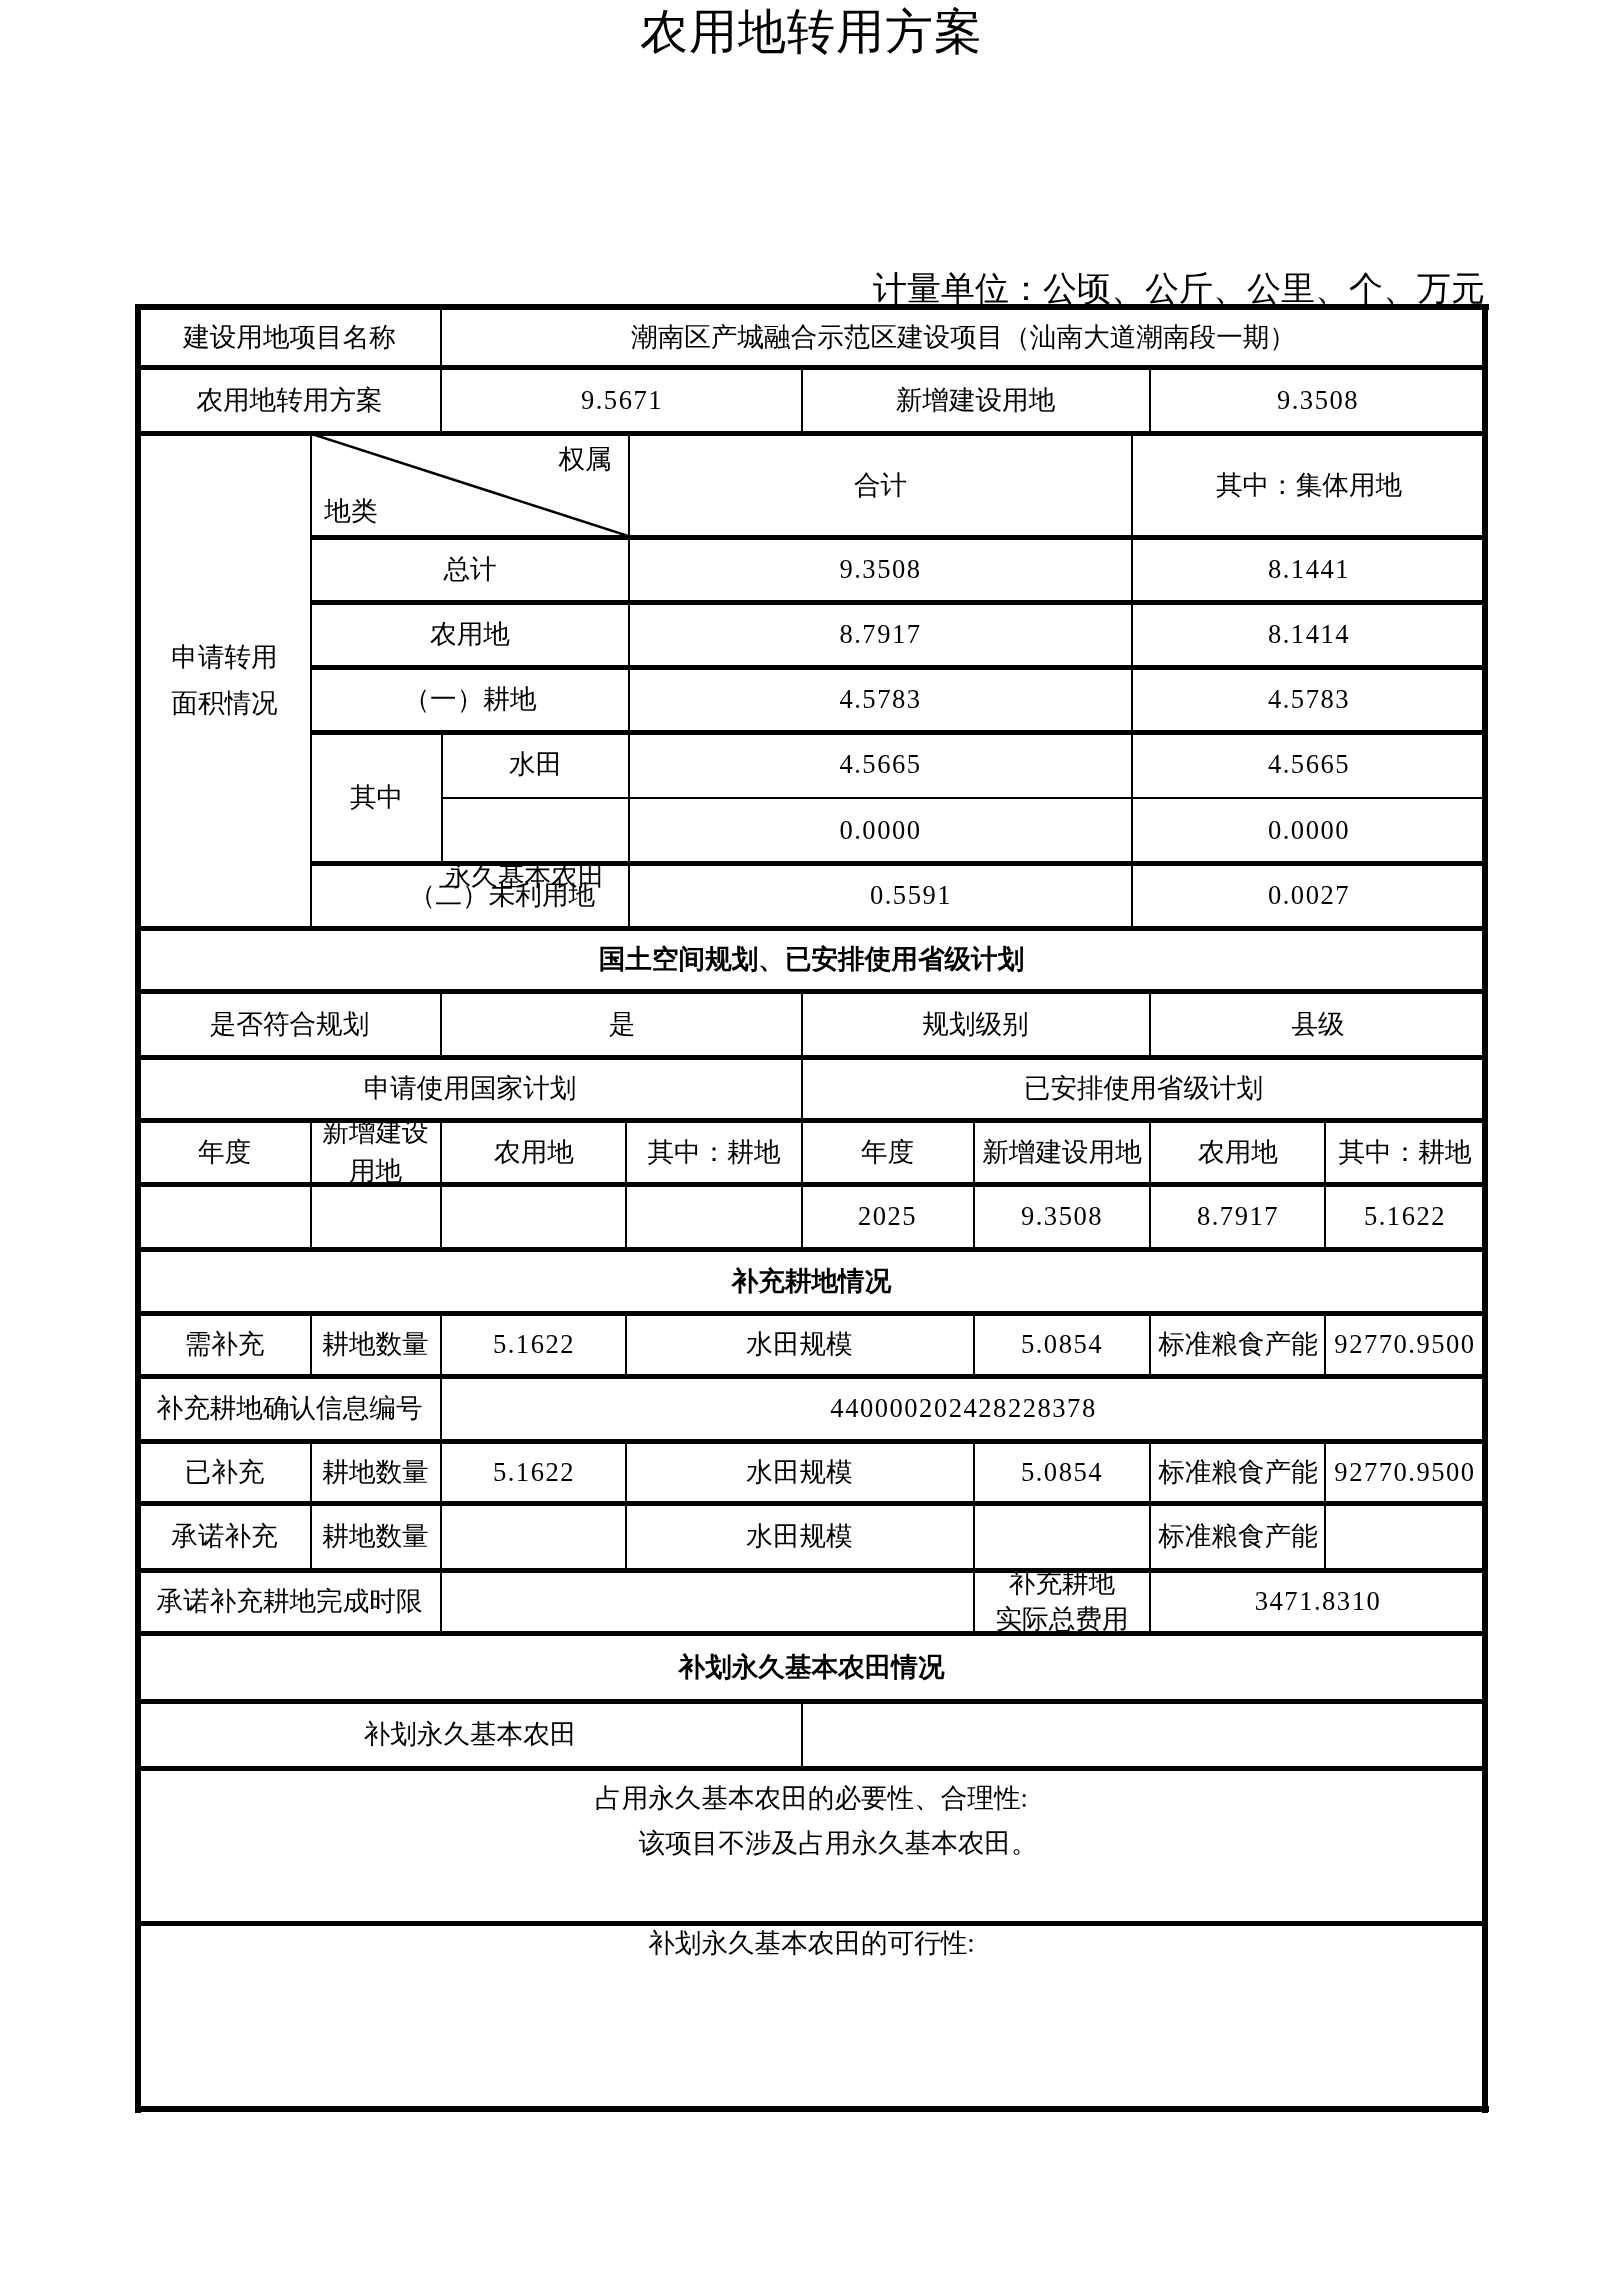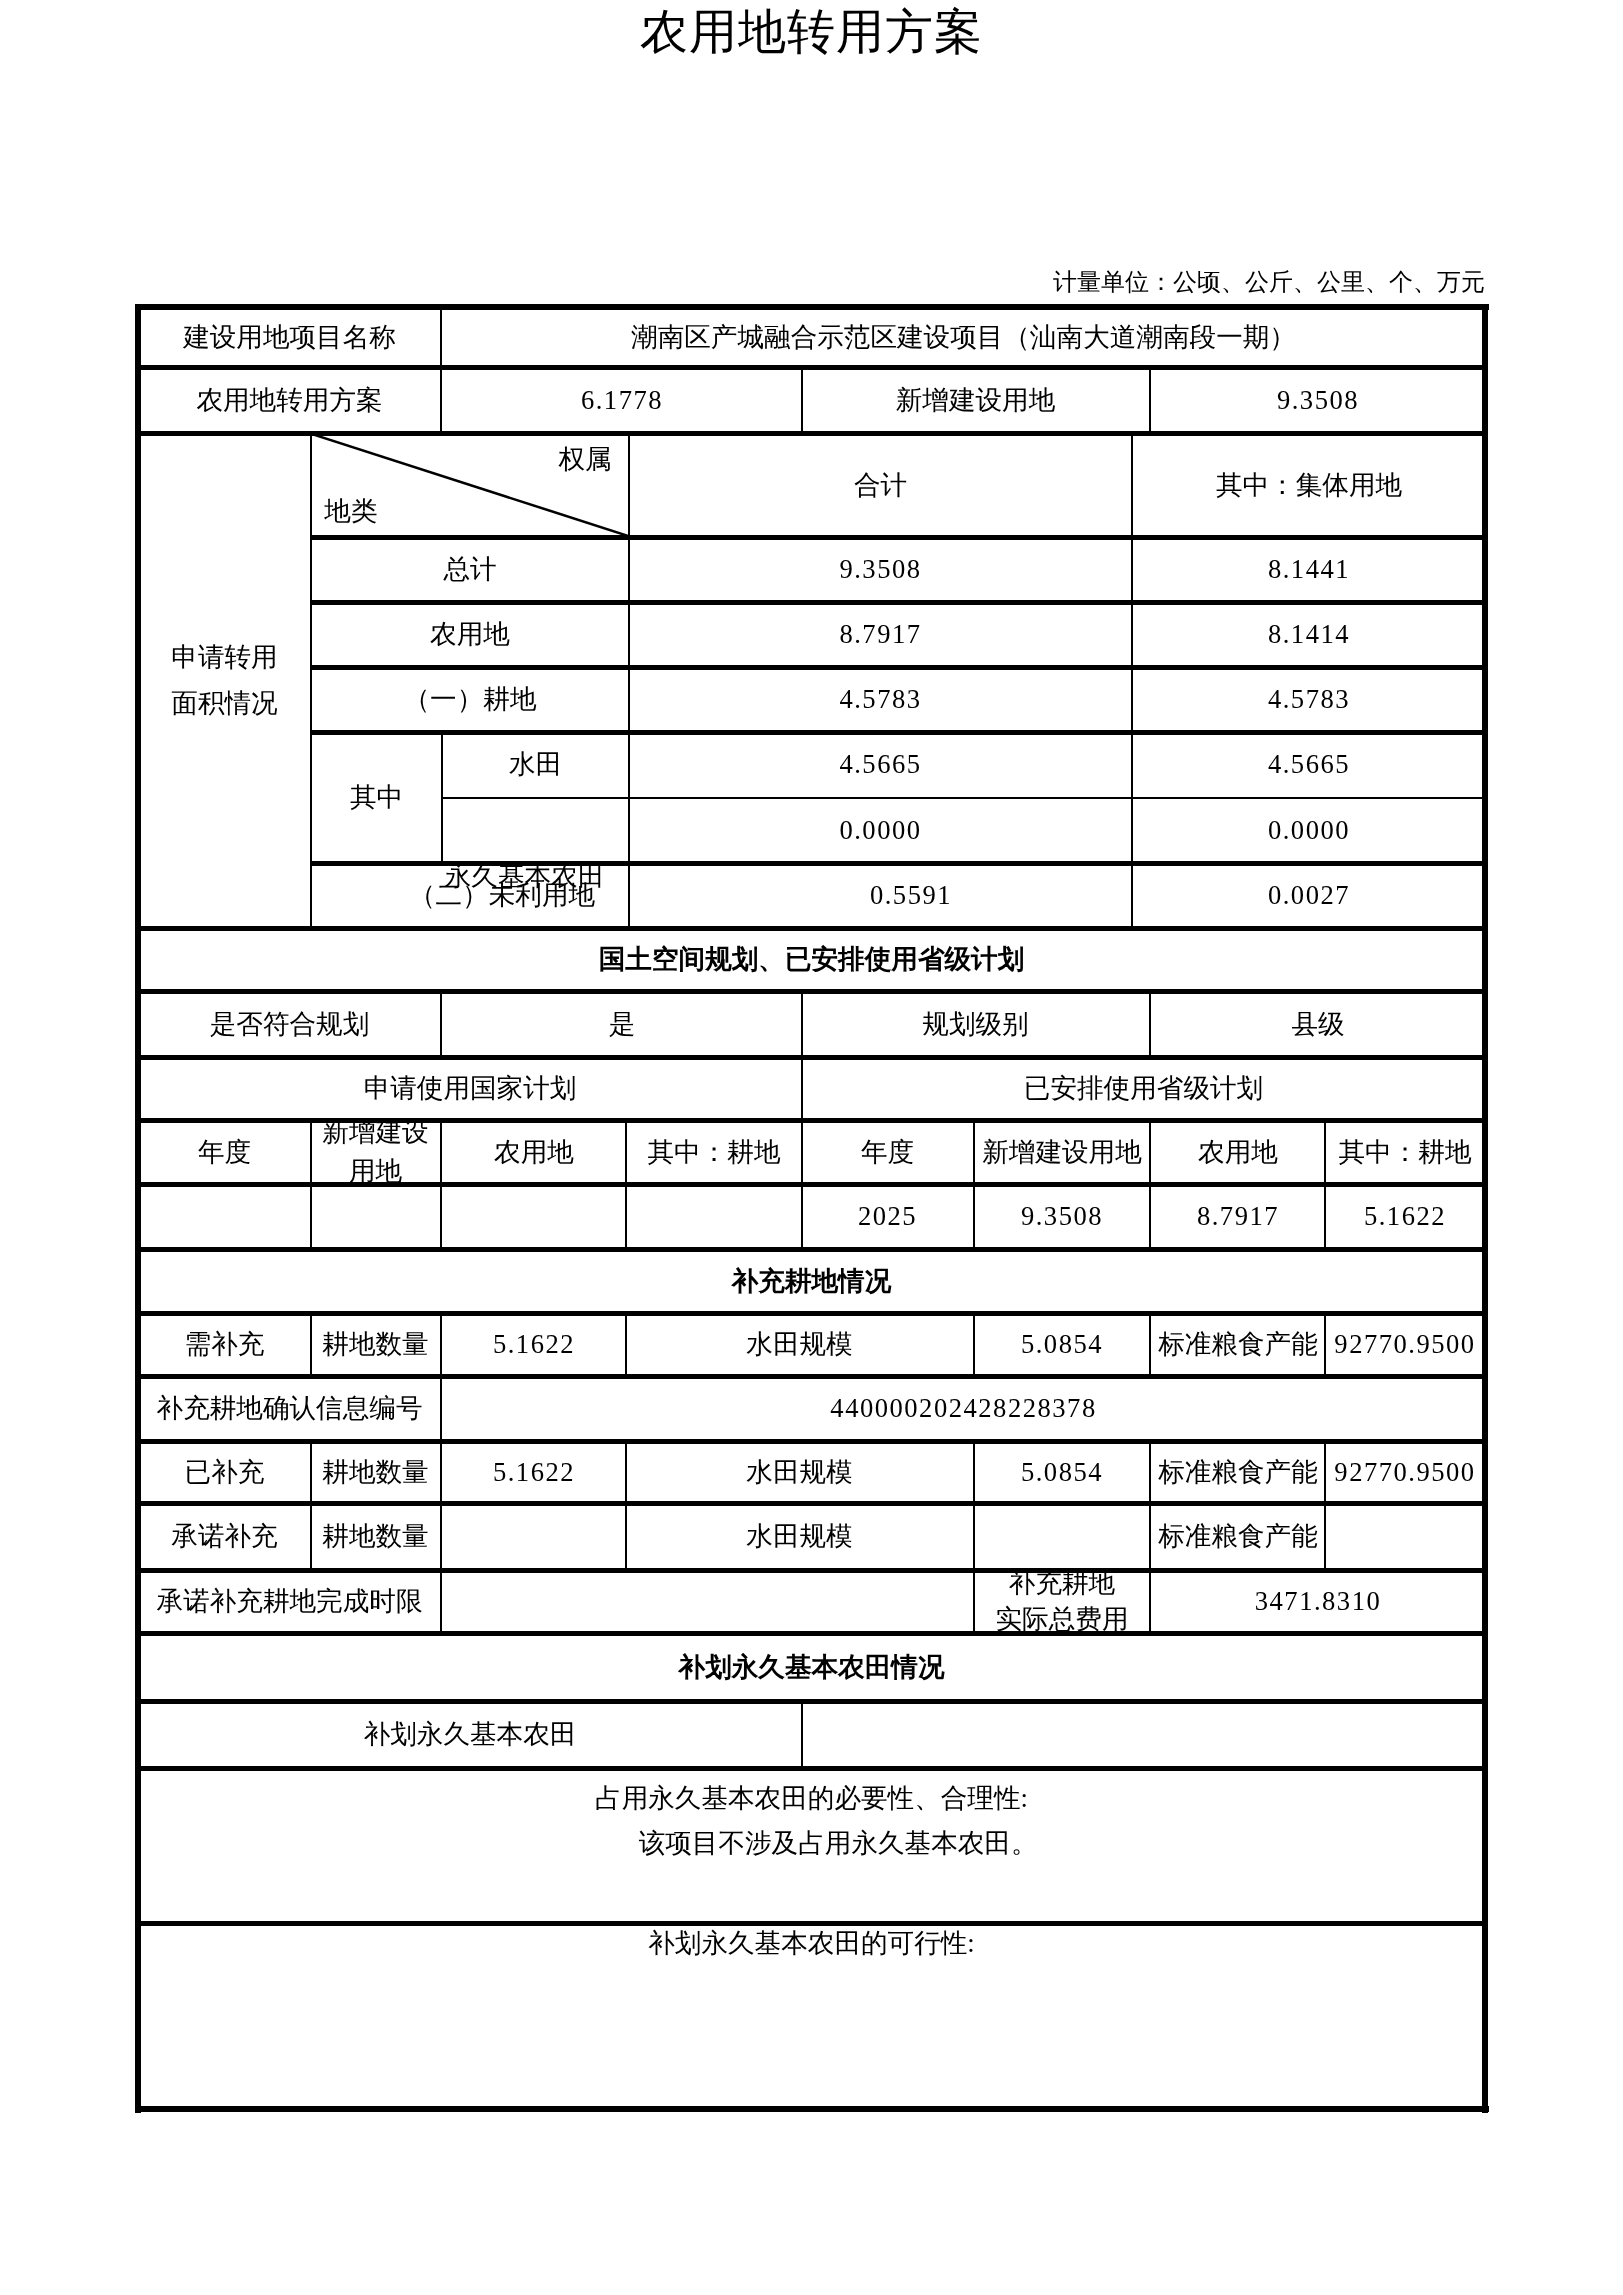--- a/index.html
+++ b/index.html
@@ -6,21 +6,21 @@
   body{width:1623px;height:2295px;position:relative;overflow:hidden;
        font-family:"Liberation Serif","DejaVu Serif",serif;color:#000;font-size:26.6px;}
   .c{position:absolute;display:flex;align-items:center;justify-content:center;
      text-align:center;white-space:pre-line;line-height:1.45;box-sizing:border-box;}
   .num{letter-spacing:1.5px;}
   .bold{font-weight:700;}
   .hl,.vl{position:absolute;background:#000;}
   .title{position:absolute;left:0;top:348;width:1623px;height:53px;text-align:center;
          font-size:48px;font-weight:400;letter-spacing:1px;}
   .unit{position:absolute;left:138px;top:266px;width:1347px;height:31px;
-        text-align:right;font-size:24px;}
+        text-align:right;font-size:34px;}
   .blk{position:absolute;box-sizing:border-box;text-align:center;white-space:pre-line;
        padding:8.2px 4.1px 0 4.1px;line-height:1.7;}
   .fea{line-height:1.4;padding-top:2px;}
   .diag{position:absolute;left:311px;top:433px;width:318px;height:104px;}
   .diag svg{position:absolute;left:0;top:0;}
   .diag .tr{position:absolute;right:17.4px;top:8.2px;}
   .diag .bl{position:absolute;left:13.3px;bottom:8.2px;}
 </style>
 </head>
 <body>
@@ -84,21 +84,21 @@
 <i class="vl" style="left:625px;top:1441px;width:2px;height:129px"></i>
 <i class="vl" style="left:973px;top:1441px;width:2px;height:192px"></i>
 <i class="vl" style="left:1149px;top:1441px;width:2px;height:192px"></i>
 <i class="vl" style="left:1324px;top:1441px;width:2px;height:129px"></i>
 <i class="vl" style="left:801px;top:1701px;width:2px;height:66px"></i>
 
 <div class="c" style="left:138px;top:307px;width:303px;height:60px">建设用地项目名称</div>
 <div class="c" style="left:441px;top:307px;width:1045px;height:60px">潮南区产城融合示范区建设项目（汕南大道潮南段一期）</div>
 
 <div class="c" style="left:138px;top:367px;width:303px;height:66px">农用地转用方案</div>
-<div class="c num" style="left:441px;top:367px;width:362px;height:66px">6.1778</div>
+<div class="c num" style="left:441px;top:367px;width:362px;height:66px">9.5671</div>
 <div class="c" style="left:802px;top:367px;width:347px;height:66px">新增建设用地</div>
 <div class="c num" style="left:1150px;top:367px;width:336px;height:66px">9.3508</div>
 
 <div class="c" style="left:138px;top:433px;width:173px;height:495px;line-height:1.7">申请转用
 面积情况</div>
 <div class="diag">
   <svg width="318" height="104" viewBox="0 0 622 203">
       <line x1="2" y1="2" x2="620" y2="201" stroke="#000" stroke-width="5"></line>
     </svg>
   <span class="tr">权属</span>

